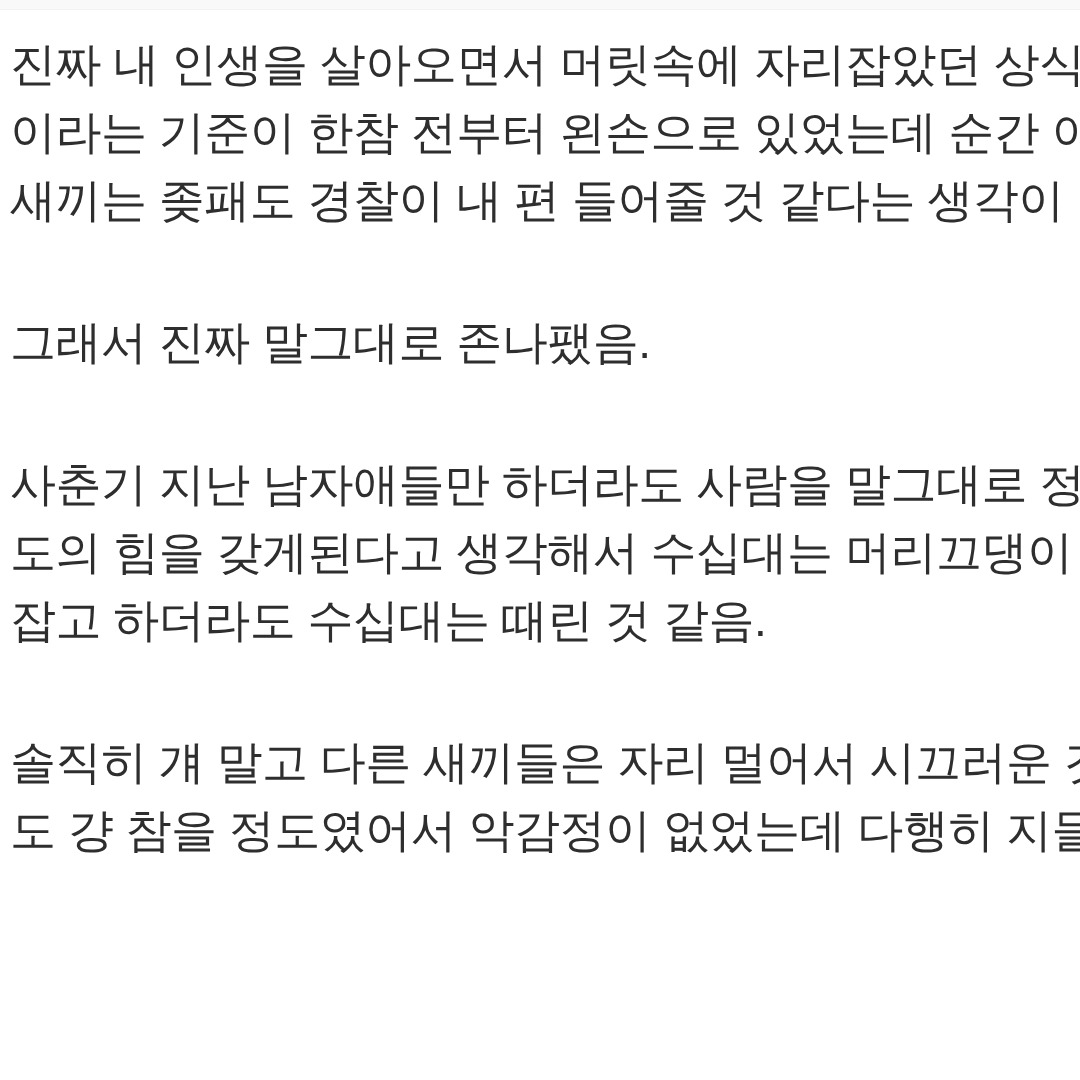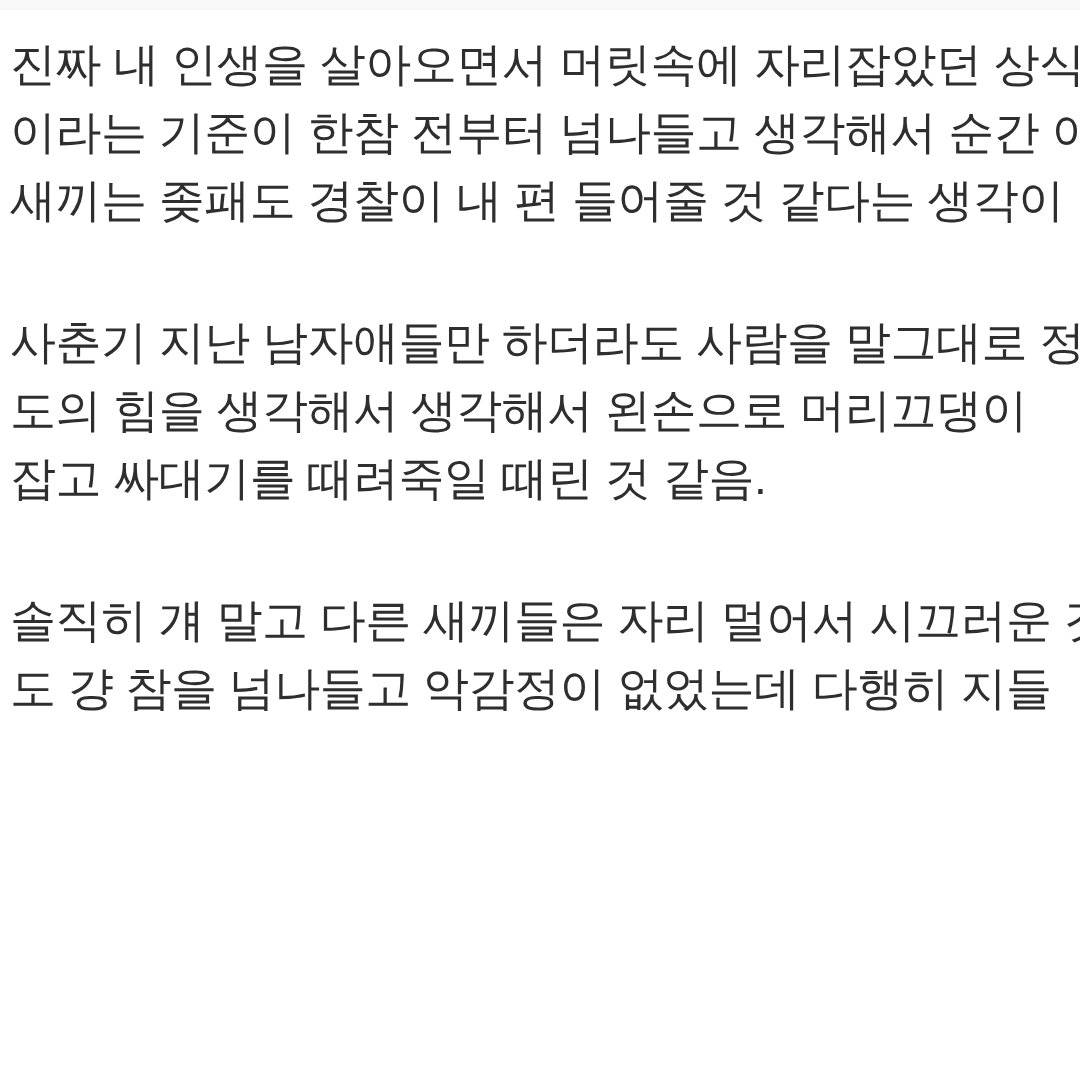--- a/index.html
+++ b/index.html
@@ -40,29 +40,32 @@
 </style>
 </head>
 <body>
 
 <div class="top-band"></div>
 
 <div class="post-text">
 
   <div class="paragraph">
     <div class="text-line">진짜 내 인생을 살아오면서 머릿속에 자리잡았던 상식</div>
-    <div class="text-line">이라는 기준이 한참 전부터 넘나들고 생각해서 순간 이</div>
+    <div class="text-line">이라는 기준이 한참 전부터 왼손으로 있었는데 순간 이</div>
     <div class="text-line">새끼는 좆패도 경찰이 내 편 들어줄 것 같다는 생각이</div>
   </div>
 
+  <div class="paragraph">
+    <div class="text-line">그래서 진짜 말그대로 존나팼음.</div>
+  </div>
 
   <div class="paragraph">
     <div class="text-line">사춘기 지난 남자애들만 하더라도 사람을 말그대로 정</div>
-    <div class="text-line">도의 힘을 생각해서 생각해서 왼손으로 머리끄댕이</div>
-    <div class="text-line">잡고 싸대기를 때려죽일 때린 것 같음.</div>
+    <div class="text-line">도의 힘을 갖게된다고 생각해서 수십대는 머리끄댕이</div>
+    <div class="text-line">잡고 하더라도 수십대는 때린 것 같음.</div>
   </div>
 
   <div class="paragraph">
     <div class="text-line">솔직히 걔 말고 다른 새끼들은 자리 멀어서 시끄러운 것</div>
-    <div class="text-line">도 걍 참을 넘나들고 악감정이 없었는데 다행히 지들</div>
+    <div class="text-line">도 걍 참을 정도였어서 악감정이 없었는데 다행히 지들</div>
   </div>
 
 </div>
 
 </body></html>

